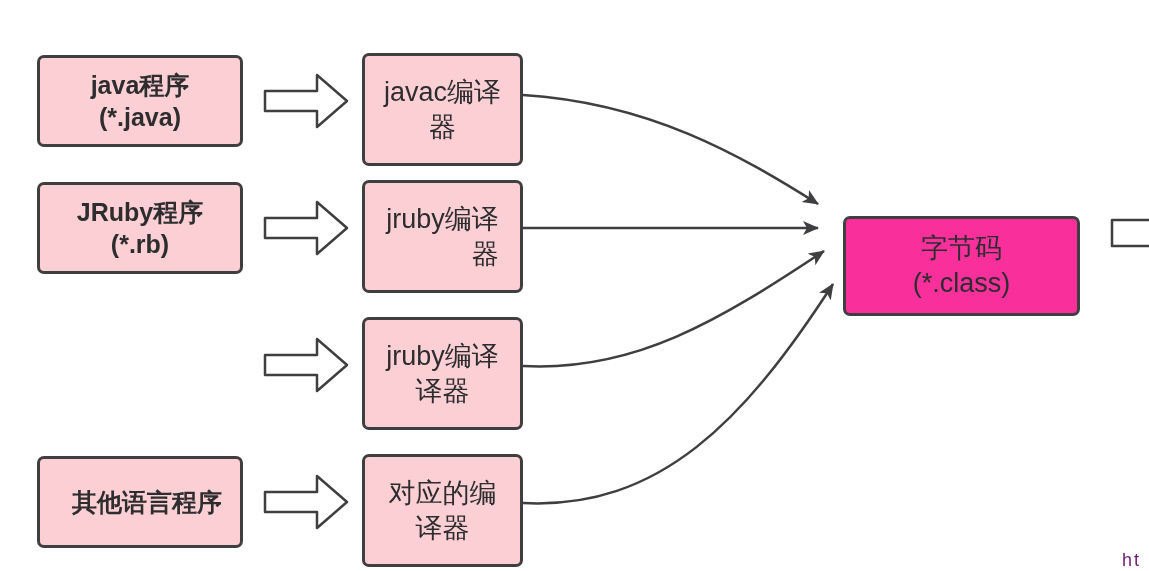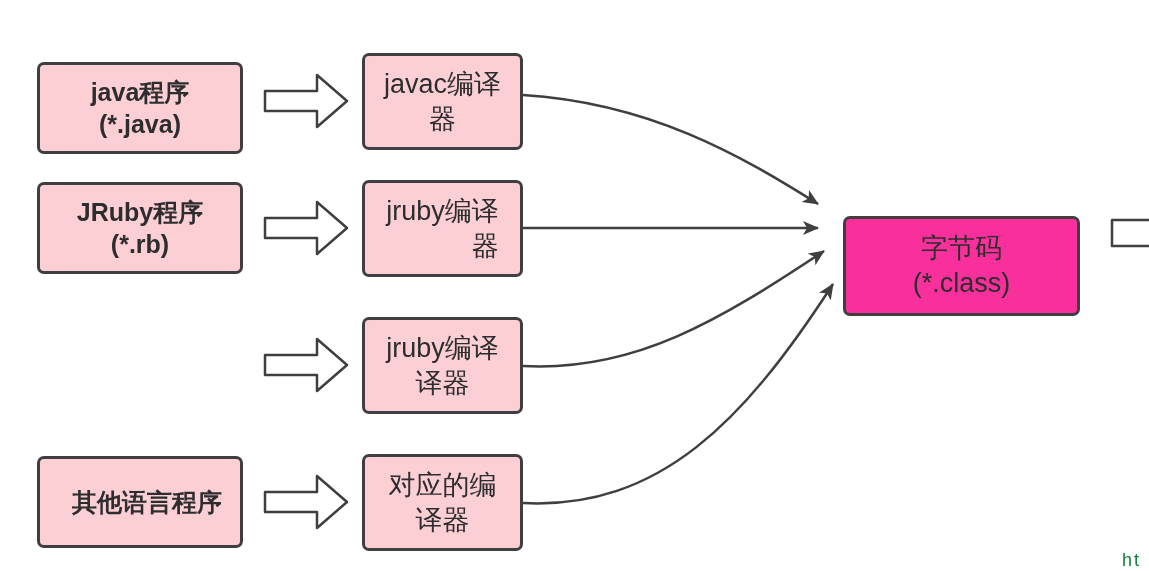--- a/index.html
+++ b/index.html
@@ -33,47 +33,47 @@
     left: 37px;
     width: 206px;
     height: 92px;
     background: #fbcfd4;
     font-weight: bold;
     font-size: 25px;
   }
   .box.compiler {
     left: 362px;
     width: 161px;
-    height: 97px;
+    height: 113px;
     background: #fbcfd4;
     font-size: 27px;
   }
   .box.bytecode {
     left: 843px;
     top: 188px;
     width: 237px;
     height: 100px;
     background: #f9309c;
     font-size: 27px;
     margin-top: 28px;
   }
-  .src-1 { top: 62px; }
+  .src-1 { top: 55px; }
   .src-2 { top: 182px; }
   .src-3 { top: 319px; }
   .src-4 { top: 456px; padding-left: 14px; }
   .cmp-1 { top: 53px; }
   .cmp-2 { top: 180px; text-align: right; }
   .cmp-3 { top: 317px; }
   .cmp-4 { top: 454px; }
   .watermark {
     position: absolute;
     right: 8px;
     bottom: 0px;
     font-size: 18px;
-    color: #15803d;
+    color: #701a75;
     letter-spacing: 2px;
   }
 </style>
 </head>
 <body>
 
 <div class="stage">
 
   <svg class="connectors" viewBox="0 0 1149 571">
     <defs>

